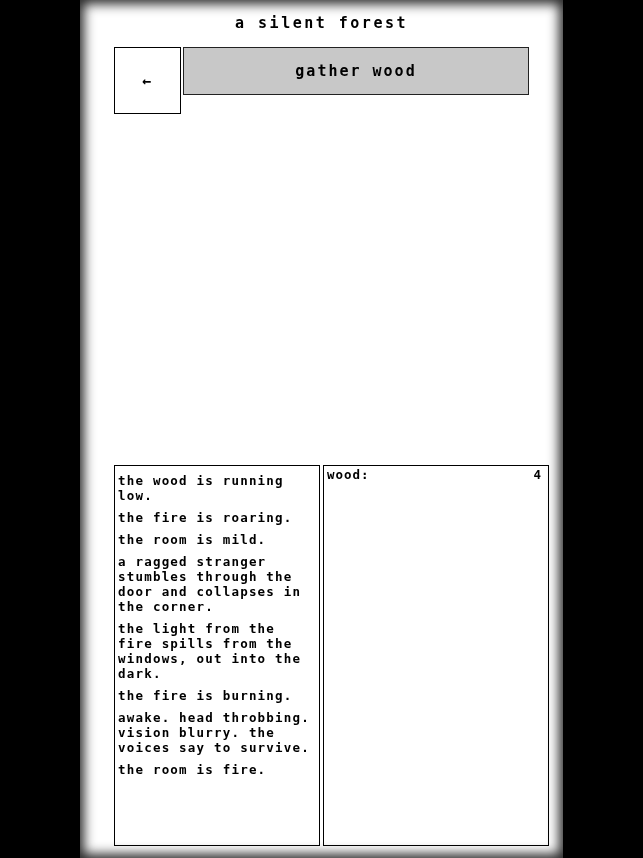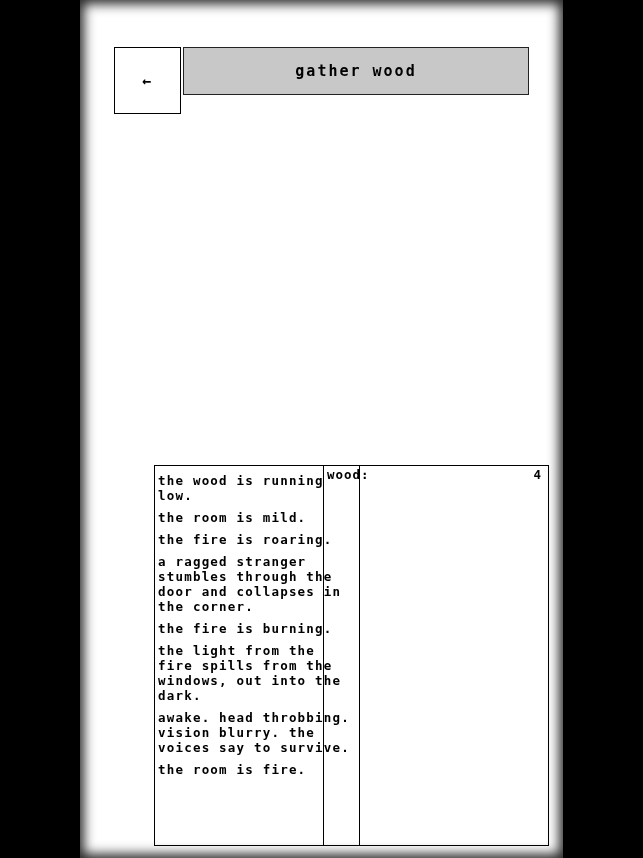--- a/index.html
+++ b/index.html
@@ -20,50 +20,51 @@
   .btn {
     position:absolute; box-sizing:border-box; border:1px solid #000;
     display:flex; align-items:center; justify-content:center;
     font-size:15px; letter-spacing:2px; cursor:pointer; font-weight:bold;
   }
   .back-btn { left:34px; top:47px; width:67px; height:67px; background:#fff; }
   .gather-btn { left:103px; top:47px; width:346px; height:48px; background:#c8c8c8; border-color:#222; }
   .log {
     position:absolute; left:34px; top:465px; width:206px; height:381px;
     box-sizing:border-box; border:1px solid #000; padding:7px 3px 0 3px;
-    font-size:12.5px; line-height:15px; letter-spacing:1.2px; font-weight:bold;margin-left:40px;
+    font-size:12.5px; line-height:15px; letter-spacing:1.2px; font-weight:bold;
   }
   .log .entry { margin-bottom:7px; }
   .stores {
     position:absolute; left:243px; top:465px; width:226px; height:381px;
     box-sizing:border-box; border:1px solid #000; padding:1px 6px 0 3px;
     font-size:12.5px; line-height:15px; letter-spacing:1px; font-weight:bold;
   }
   .row { display:flex; justify-content:space-between; }
 </style>
 </head>
 <body>
 
 <div class="panel">
+  <div class="title">a silent forest</div>
 
   <div class="btn back-btn">
     <span>←</span>
   </div>
 
   <div class="btn gather-btn">
     <span>gather wood</span>
   </div>
 
   <div class="log">
     <div class="entry">the wood is running low.</div>
+    <div class="entry">the fire is roaring.</div>
     <div class="entry">the room is mild.</div>
-    <div class="entry">the fire is roaring.</div>
     <div class="entry">a ragged stranger stumbles through the door and collapses in the corner.</div>
+    <div class="entry">the light from the fire spills from the windows, out into the dark.</div>
     <div class="entry">the fire is burning.</div>
-    <div class="entry">the light from the fire spills from the windows, out into the dark.</div>
     <div class="entry">awake. head throbbing. vision blurry. the voices say to survive.</div>
     <div class="entry">the room is fire.</div>
   </div>
 
   <div class="stores">
     <div class="row">
       <span>wood:</span>
       <span>4</span>
     </div>
   </div>

